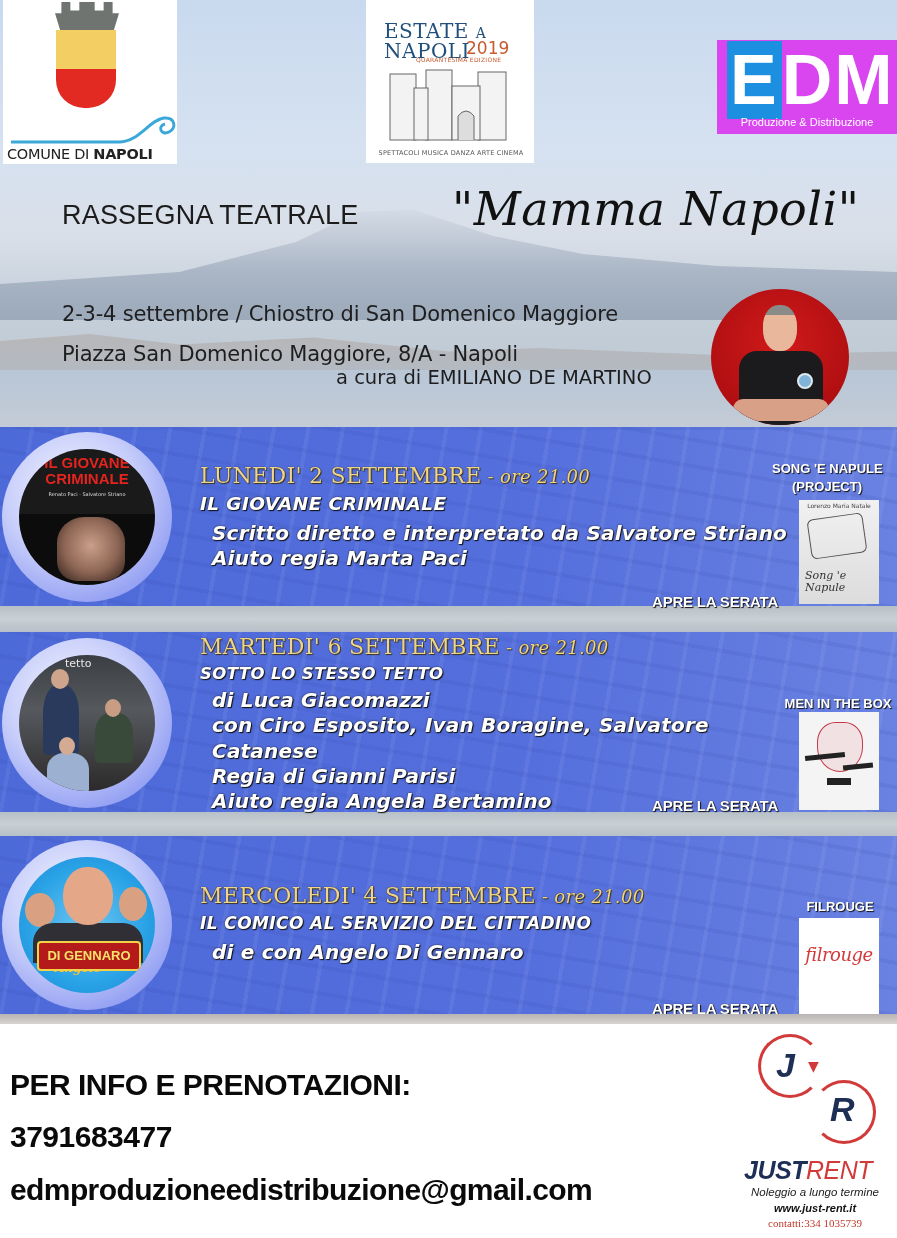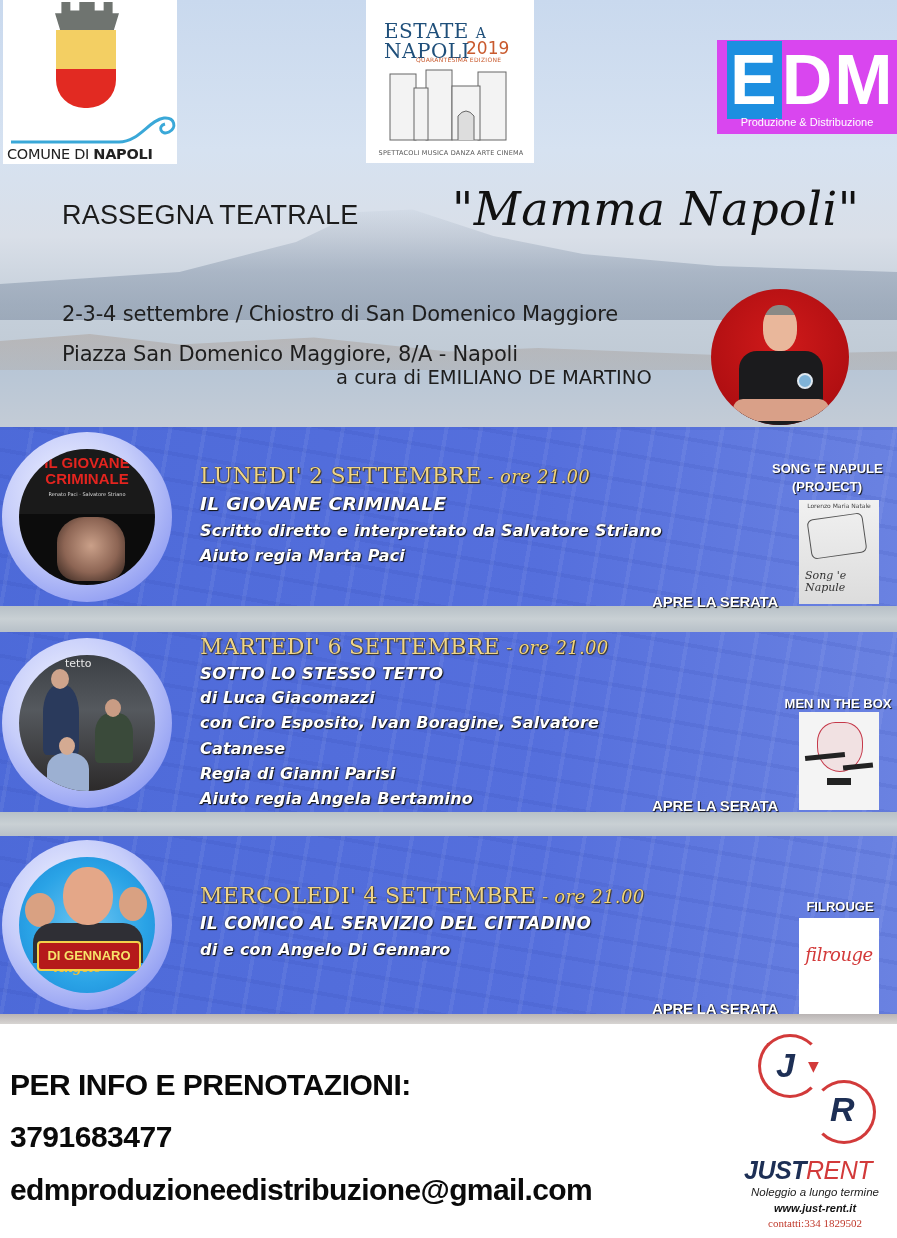--- a/index.html
+++ b/index.html
@@ -174,21 +174,21 @@
     position: absolute; left: 200px; font-family: "DejaVu Serif", serif; font-size: 22px;
     color: #efd589; white-space: nowrap; letter-spacing: 0.3px;
     text-shadow: 1px 1px 1px #3a3320, 0 0 1px #000;
   }
   .day .ore { font-style: italic; font-size: 18px; color: #f2d57c; }
   .ev-title, .ev-line {
     position: absolute; left: 200px; font-family: "DejaVu Sans", sans-serif; font-weight: 700; font-style: italic;
     color: #ffffff; white-space: nowrap; text-shadow: 1px 1px 1px #111, 0 0 2px #222;
   }
   .ev-title { font-size: 18.5px; letter-spacing: 0.4px; }
-  .ev-line { font-size: 16px; letter-spacing: 0.2px; }
+  .ev-line { font-size: 20px; letter-spacing: 0.2px; margin-left: 12px; }
 
   .opener-label {
     position: absolute; font-family: "Liberation Sans", sans-serif; font-weight: 700; font-size: 13px;
     color: #fff; text-align: center; white-space: nowrap; text-shadow: 1px 1px 1px #111;
     line-height: 18px;
   }
   .apre {
     position: absolute; left: 652px; font-family: "Liberation Sans", sans-serif; font-weight: 700;
     font-size: 15px; color: #fff; white-space: nowrap; text-shadow: 1px 1px 1px #111, 0 0 1px #000;
     letter-spacing: -0.2px;
@@ -378,14 +378,14 @@
 
 <div class="justrent">
   <div class="jr-ring1"></div>
   <div class="jr-ring2"></div>
   <div class="jr-arrow">▼</div>
   <div class="jr-j">J</div>
   <div class="jr-r">R</div>
   <div class="jr-brand"><span>JUST</span><span class="rent">RENT</span></div>
   <div class="jr-tag">Noleggio a lungo termine</div>
   <div class="jr-url">www.just-rent.it</div>
-  <div class="jr-contact">contatti:334 1829502</div>
+  <div class="jr-contact">contatti:334 1035739</div>
 </div>
 
 </body></html>

